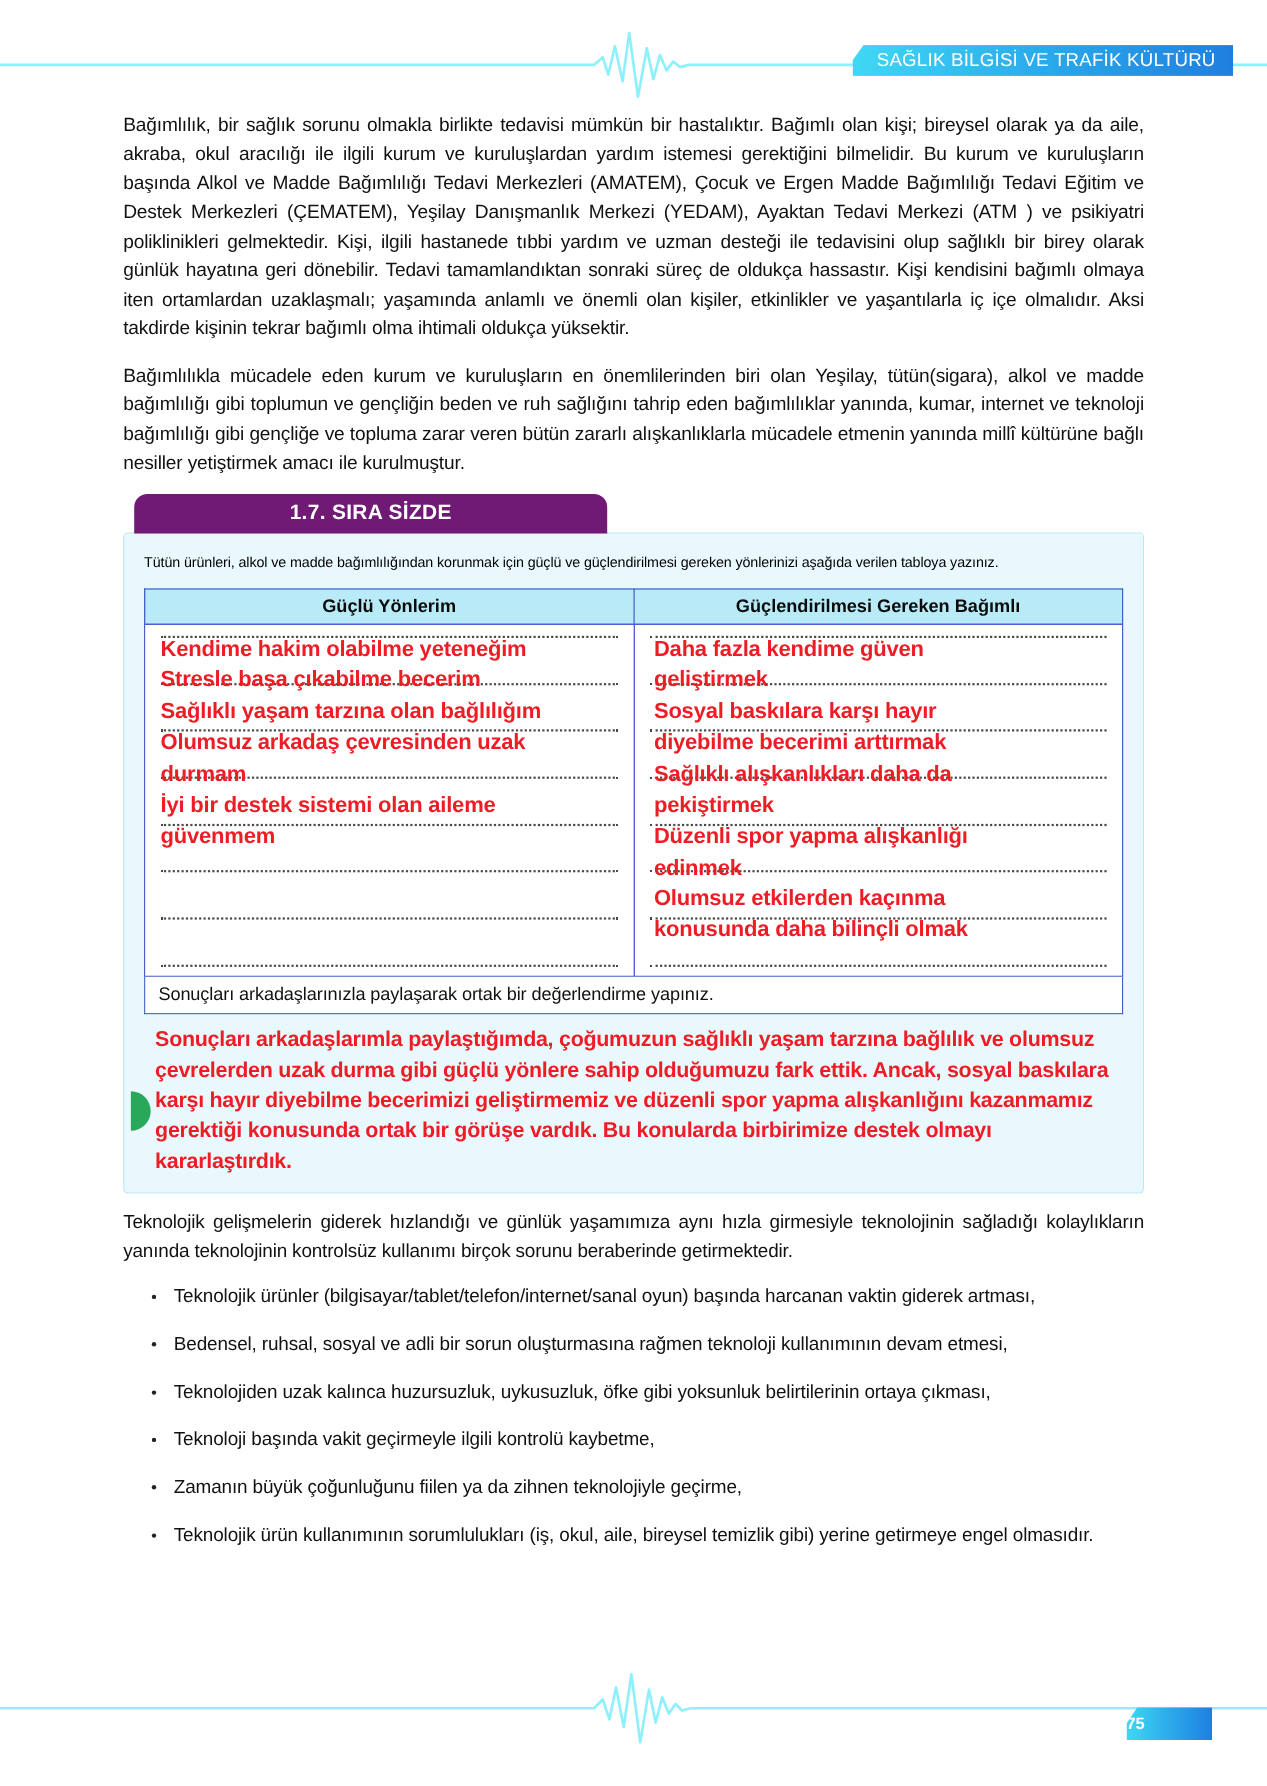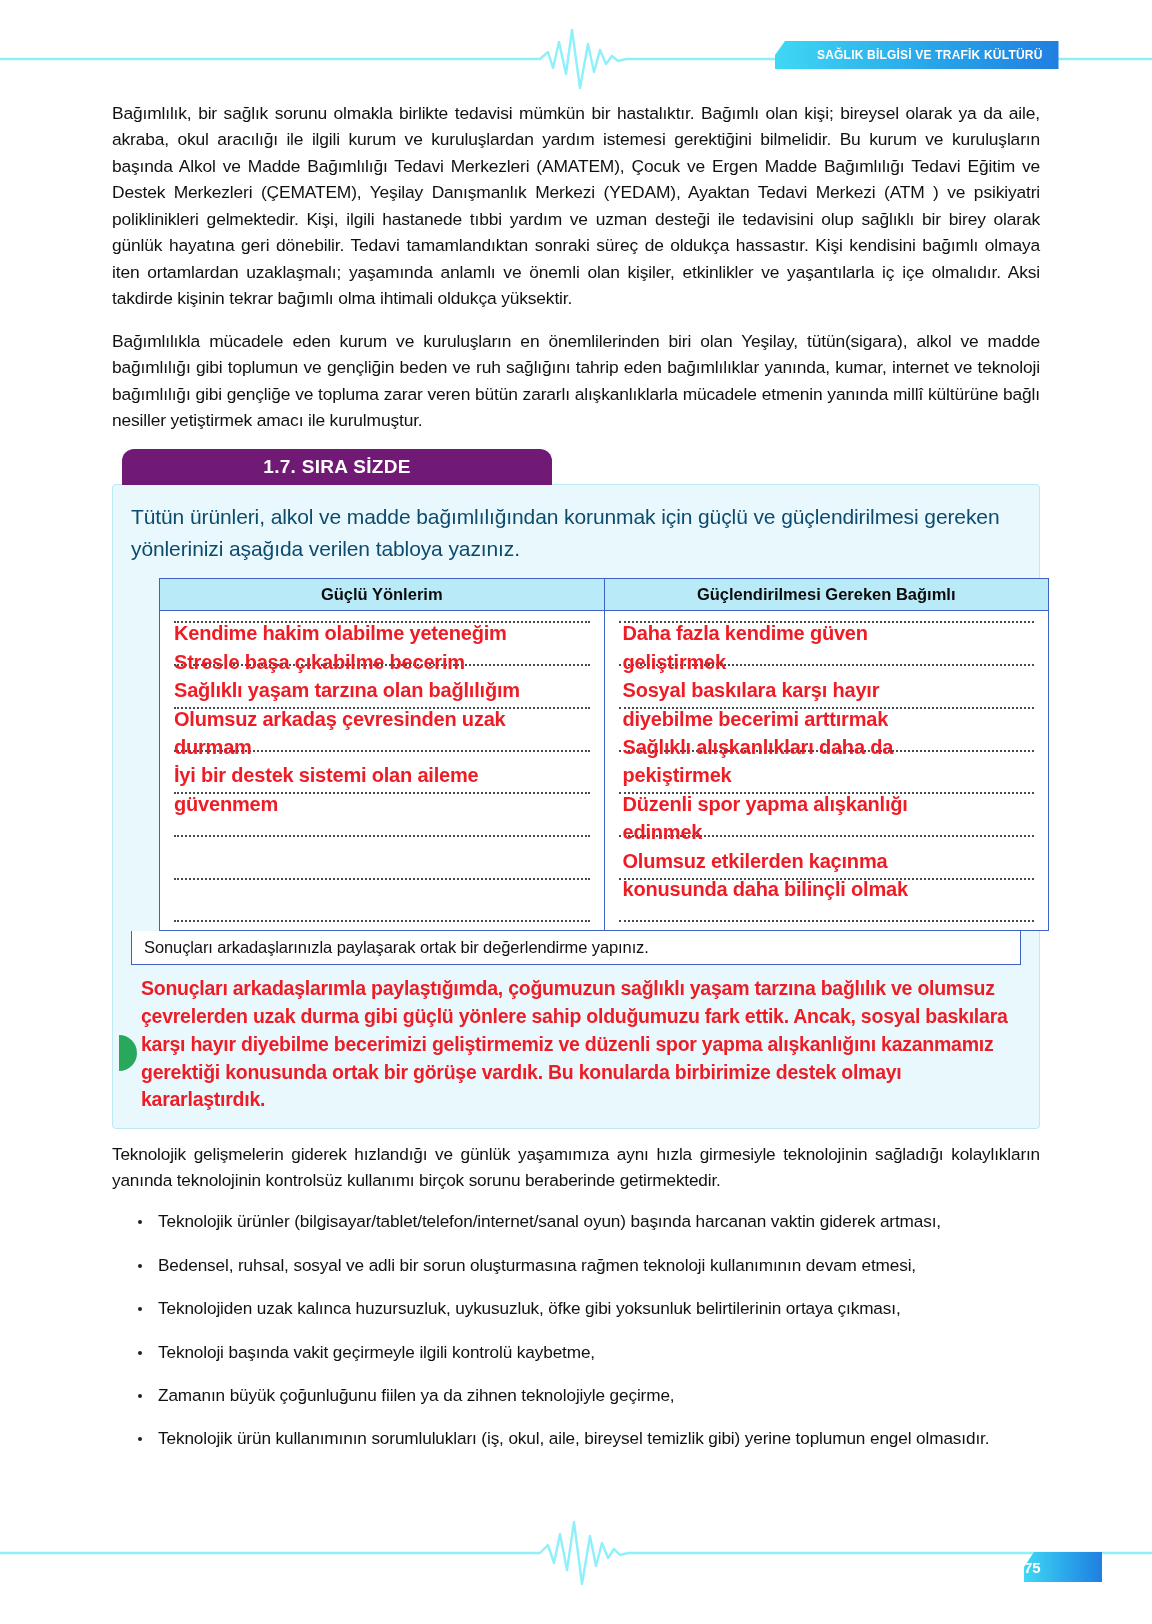--- a/index.html
+++ b/index.html
@@ -34,25 +34,24 @@
     height: 28px;
     padding: 0 16px 0 22px;
     background: linear-gradient(90deg, #3fd8f4 0%, #29a8ea 52%, #1f7fe0 100%);
     display: flex;
     align-items: center;
     clip-path: polygon(10px 0, 100% 0, 100% 100%, 0 100%, 0 50%);
     box-shadow: 0 3px 5px rgba(0,0,0,0.18);
   }
   .header-banner .banner-text {
     color: #ffffff;
-    font-size: 12px;
-    font-weight: bold;
+    font-size: 17px;
+    font-weight: normal;
     letter-spacing: 0.2px;
     white-space: nowrap;
-    margin-left: 20px;
   }
   .header-banner .banner-arrow {
     position: absolute;
     left: -11px;
     top: 4px;
     width: 0; height: 0;
     border-top: 10px solid transparent;
     border-bottom: 10px solid transparent;
     border-left: 12px solid #57e0f6;
   }
@@ -99,34 +98,33 @@
   }
   .activity-body {
     position: relative;
     background: #e8f8fd;
     border: 1px solid #bfe8f5;
     border-radius: 4px;
     padding: 16px 18px 14px 18px;
     margin-top: -1px;
   }
   .activity-instruction {
-    font-size: 21px;
+    font-size: 13px;
     line-height: 1.5;
-    color: #0c4a6e;
+    color: #000000;
     margin: 0 0 14px 0;
     letter-spacing: -0.1px;
   }
 
   
   table.sw-table {
     width: 100%;
     border-collapse: collapse;
     background: #8b5cf6;
     table-layout: fixed;
-    margin-left: 28px;
   }
   table.sw-table th {
     background: #b9eaf8;
     border: 1px solid #3f63c4;
     font-size: 16.5px;
     font-weight: bold;
     color: #0b0b0b;
     padding: 6px 4px;
     text-align: center;
   }
@@ -354,21 +352,21 @@
   </div>
 
   <div class="lower-block">
     <p class="body-par">Teknolojik gelişmelerin giderek hızlandığı ve günlük yaşamımıza aynı hızla girmesiyle teknolojinin sağladığı kolaylıkların yanında teknolojinin kontrolsüz kullanımı birçok sorunu beraberinde getirmektedir.</p>
     <ul class="bullets">
       <li>Teknolojik ürünler (bilgisayar/tablet/telefon/internet/sanal oyun) başında harcanan vaktin giderek artması,</li>
       <li>Bedensel, ruhsal, sosyal ve adli bir sorun oluşturmasına rağmen teknoloji kullanımının devam etmesi,</li>
       <li>Teknolojiden uzak kalınca huzursuzluk, uykusuzluk, öfke gibi yoksunluk belirtilerinin ortaya çıkması,</li>
       <li>Teknoloji başında vakit geçirmeyle ilgili kontrolü kaybetme,</li>
       <li>Zamanın büyük çoğunluğunu fiilen ya da zihnen teknolojiyle geçirme,</li>
-      <li>Teknolojik ürün kullanımının sorumlulukları (iş, okul, aile, bireysel temizlik gibi) yerine toplumun engel olmasıdır.</li>
+      <li>Teknolojik ürün kullanımının sorumlulukları (iş, okul, aile, bireysel temizlik gibi) yerine getirmeye engel olmasıdır.</li>
     </ul>
   </div>
 
 </div>
 
 <div class="page-footer">
   <svg class="ekg-bottom" viewBox="0 0 1152 70" preserveAspectRatio="none">
     <path d="M0 35 L540 35 L548 27 L554 45 L560 16 L567 52 L574 4 L582 66 L590 18 L596 48 L602 25 L608 40 L614 31 L620 37 L628 35 L1152 35" fill="none" stroke="#8df0fb" stroke-width="2.4" stroke-linejoin="round"></path>
   </svg>
   <div class="page-number-tab">

